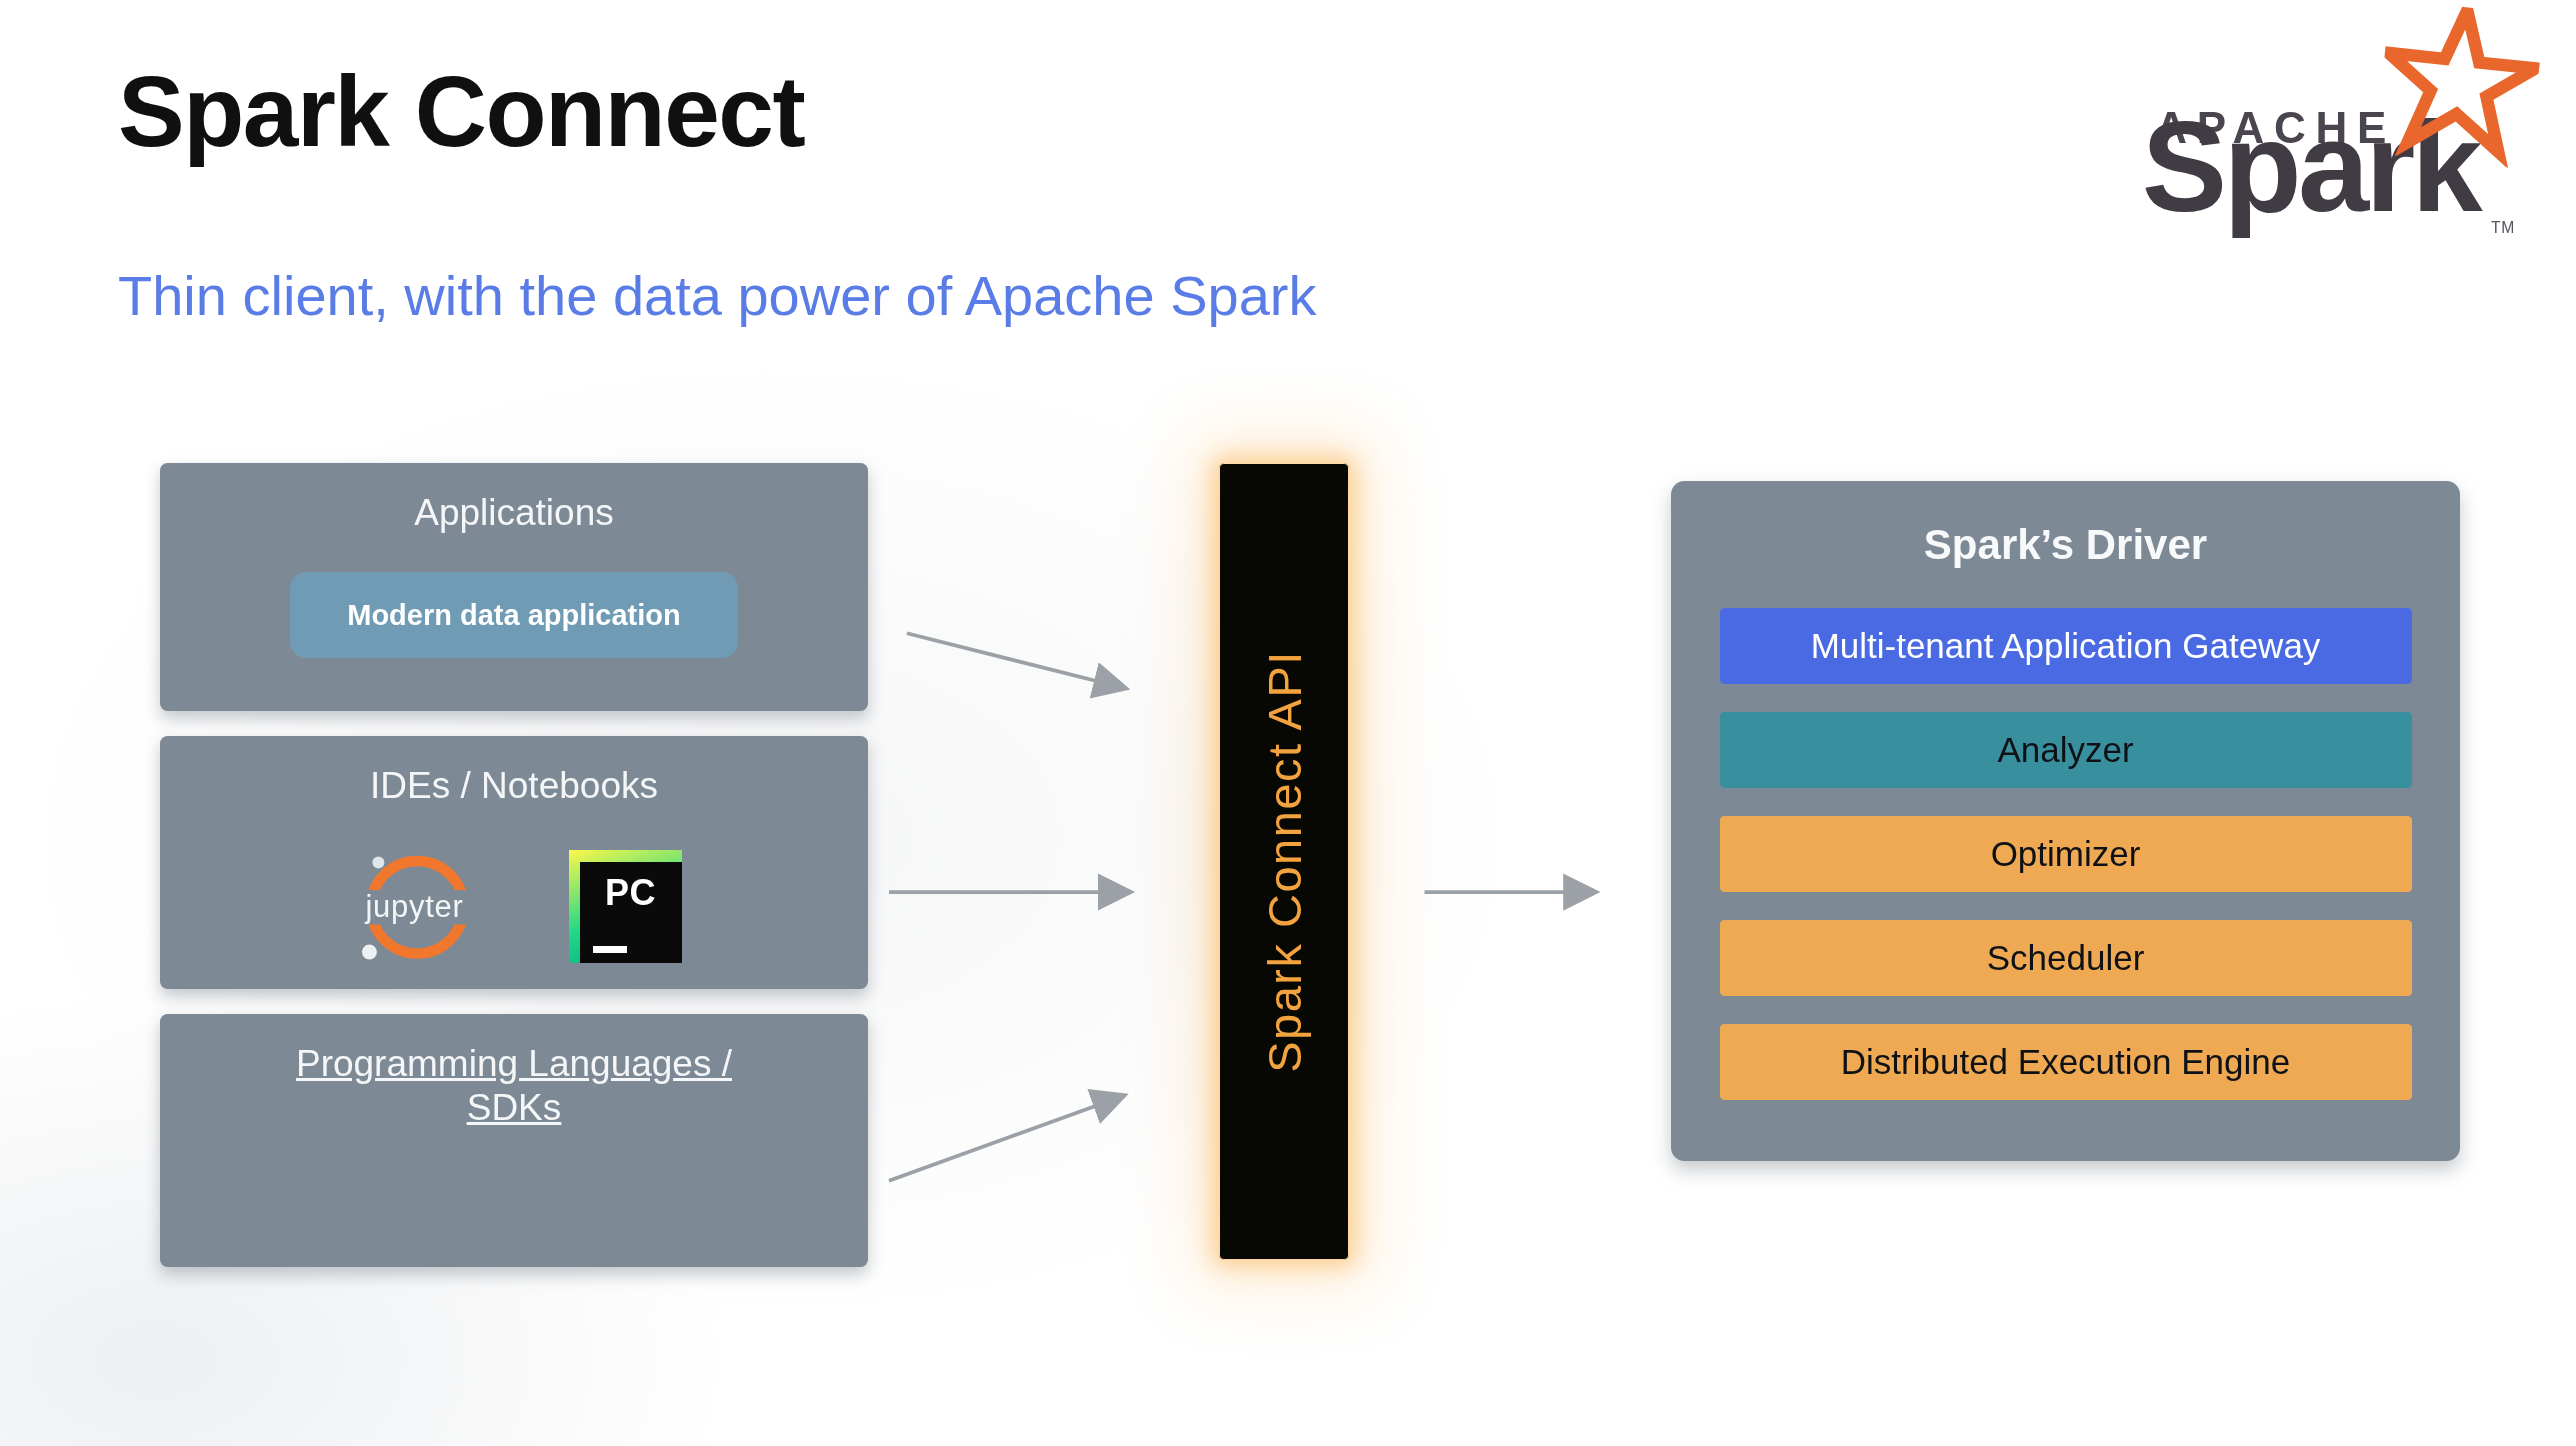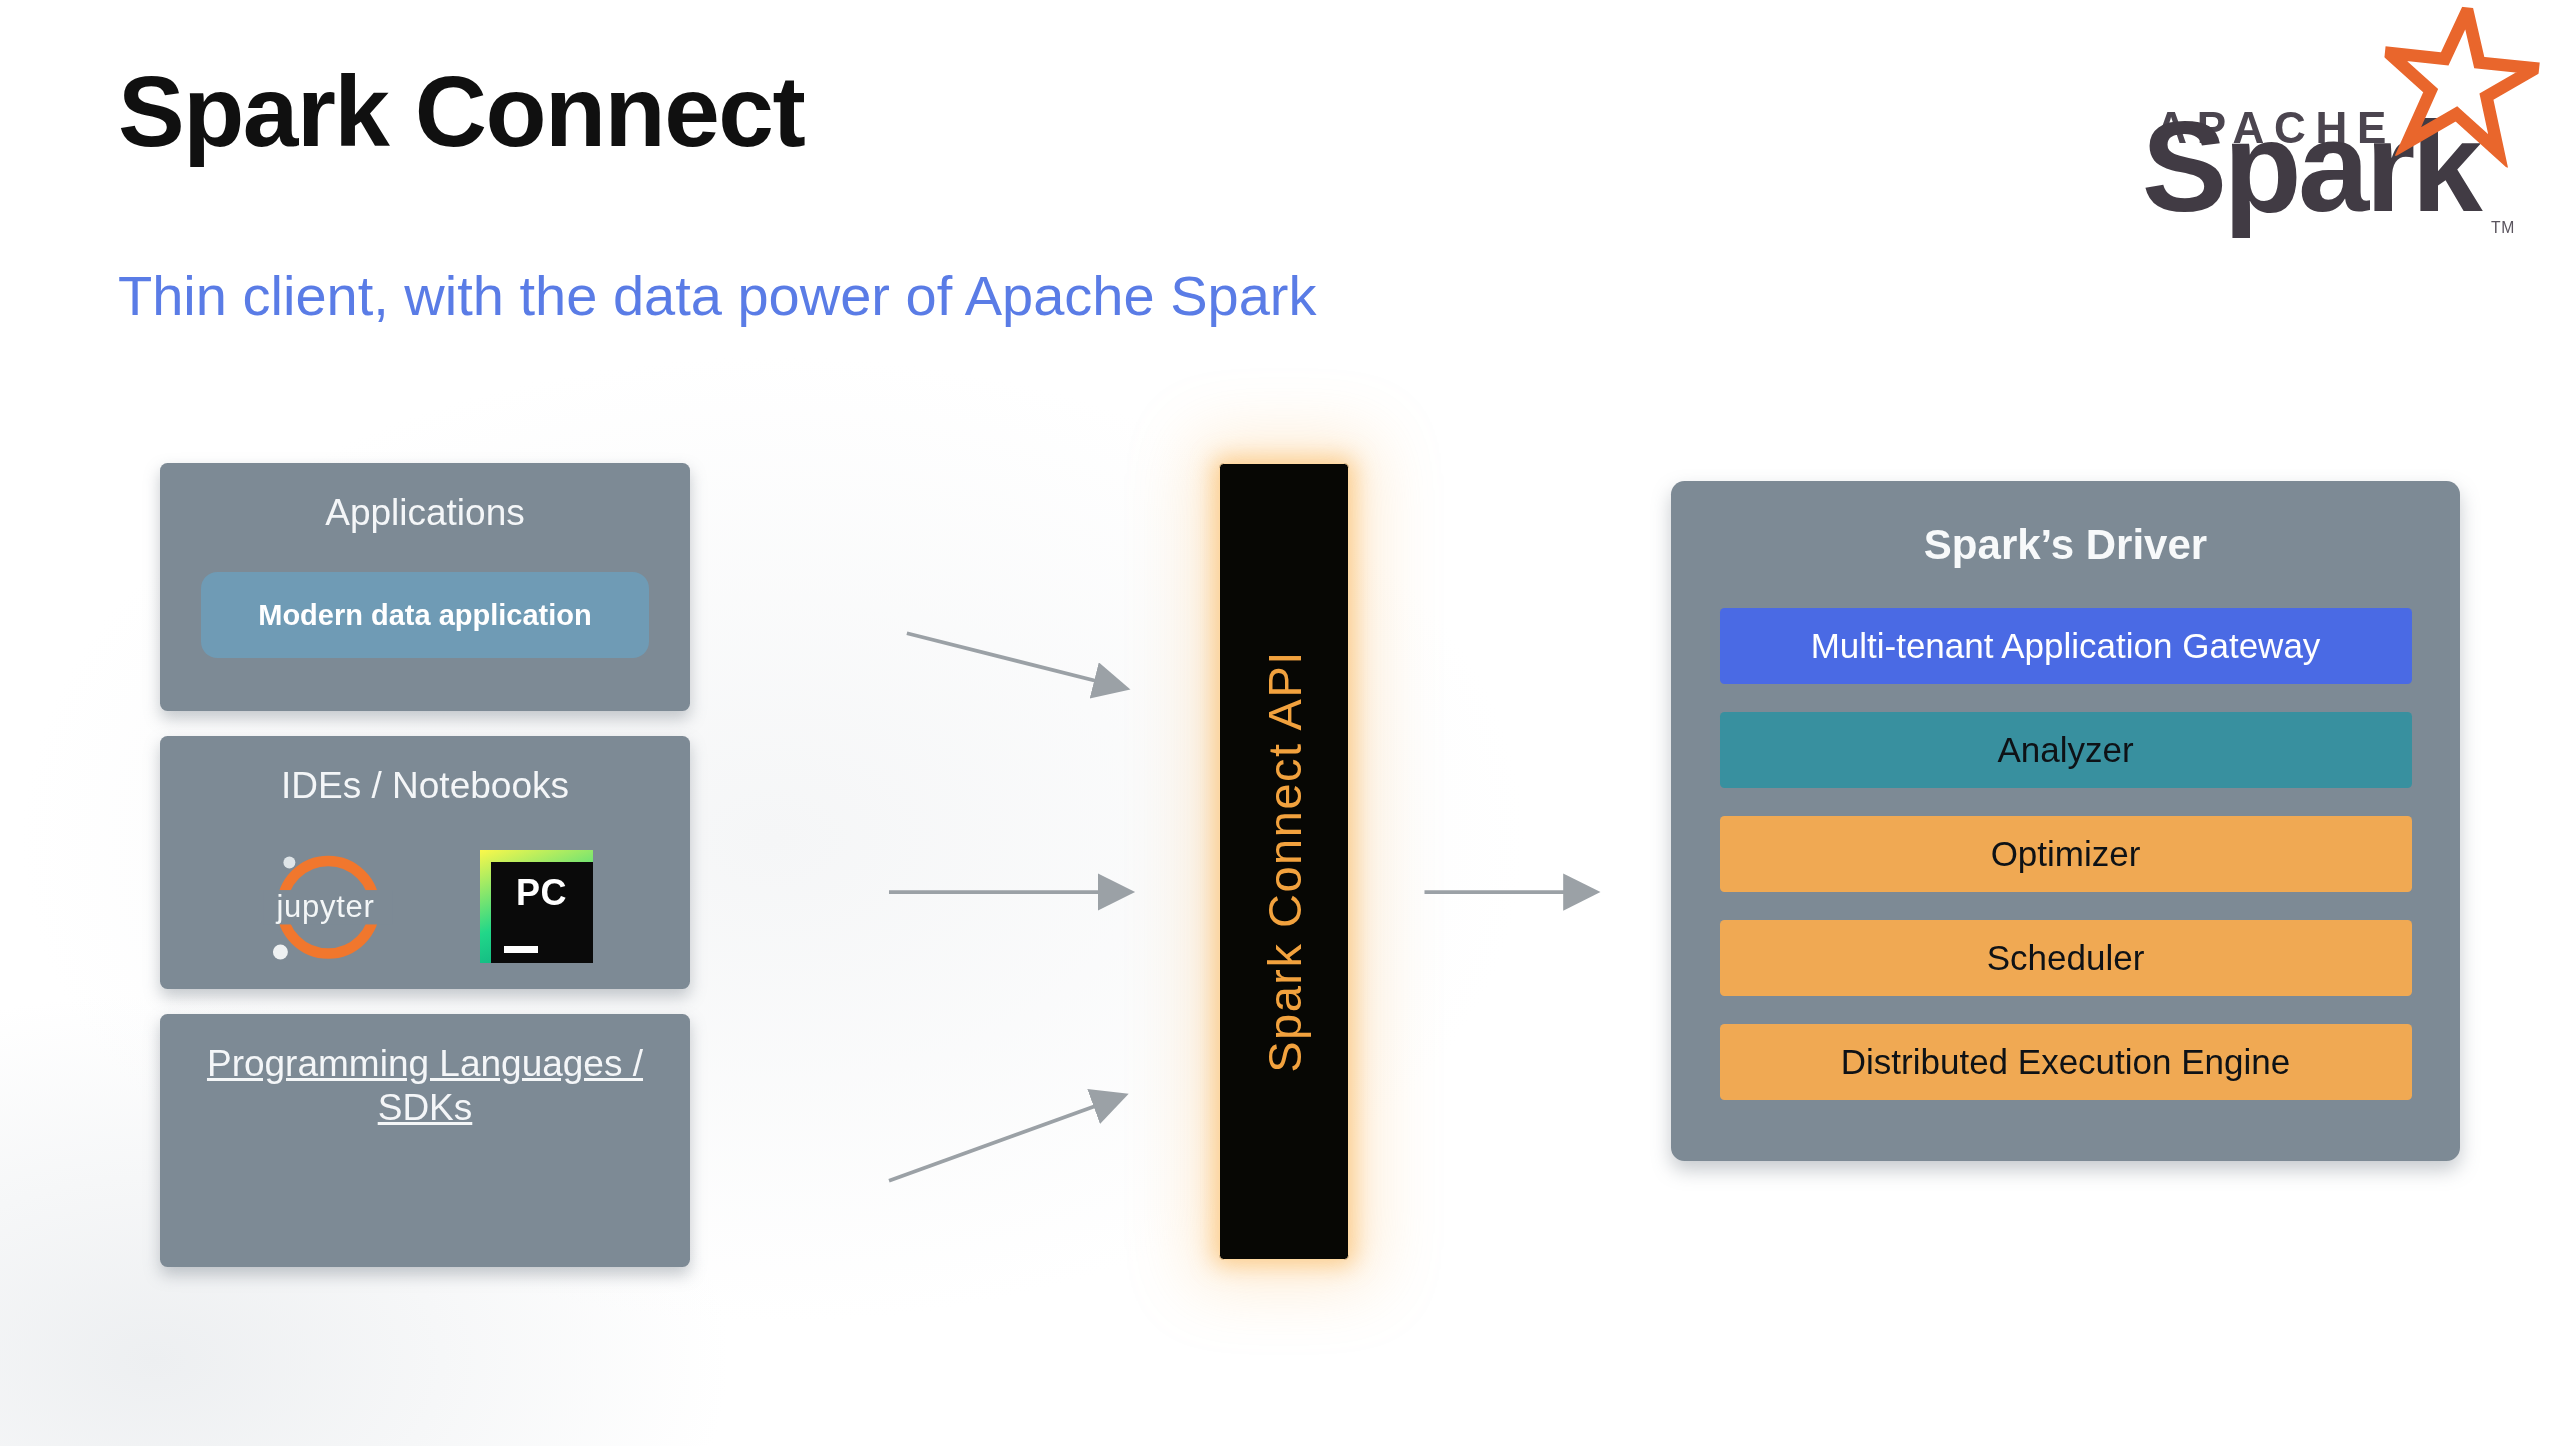--- a/index.html
+++ b/index.html
@@ -30,21 +30,21 @@
   }
   .brand-spark{
     position:absolute;top:81px;right:48px;
     font-size:128px;font-weight:700;color:#413b44;letter-spacing:-3.7px;line-height:1.1;
   }
   .brand-tm{position:absolute;right:12px;top:203px;font-size:15.7px;color:#5a545e;letter-spacing:0.7px;}
   .brand-star{position:absolute;top:-9px;right:-10.4px;width:155px;height:155px;transform:rotate(6deg);}
 
   
   .panel{
-    position:absolute;left:160px;width:530px;
+    position:absolute;left:160px;width:708px;
     background:#7d8a95;border-radius:7.5px;color:#f5f7f8;
     box-shadow:0 7.5px 16.4px rgba(105,115,125,.38);
     display:flex;flex-direction:column;align-items:center;
   }
   #box-apps{top:463px;height:248px;}
   #box-ides{top:736px;height:253px;}
   #box-langs{top:1014px;height:253px;text-decoration:underline;}
   .panel-title{
     margin-top:28px;font-size:37px;font-weight:500;color:#f4f6f8;
     text-align:center;max-width:492px;line-height:1.2;

